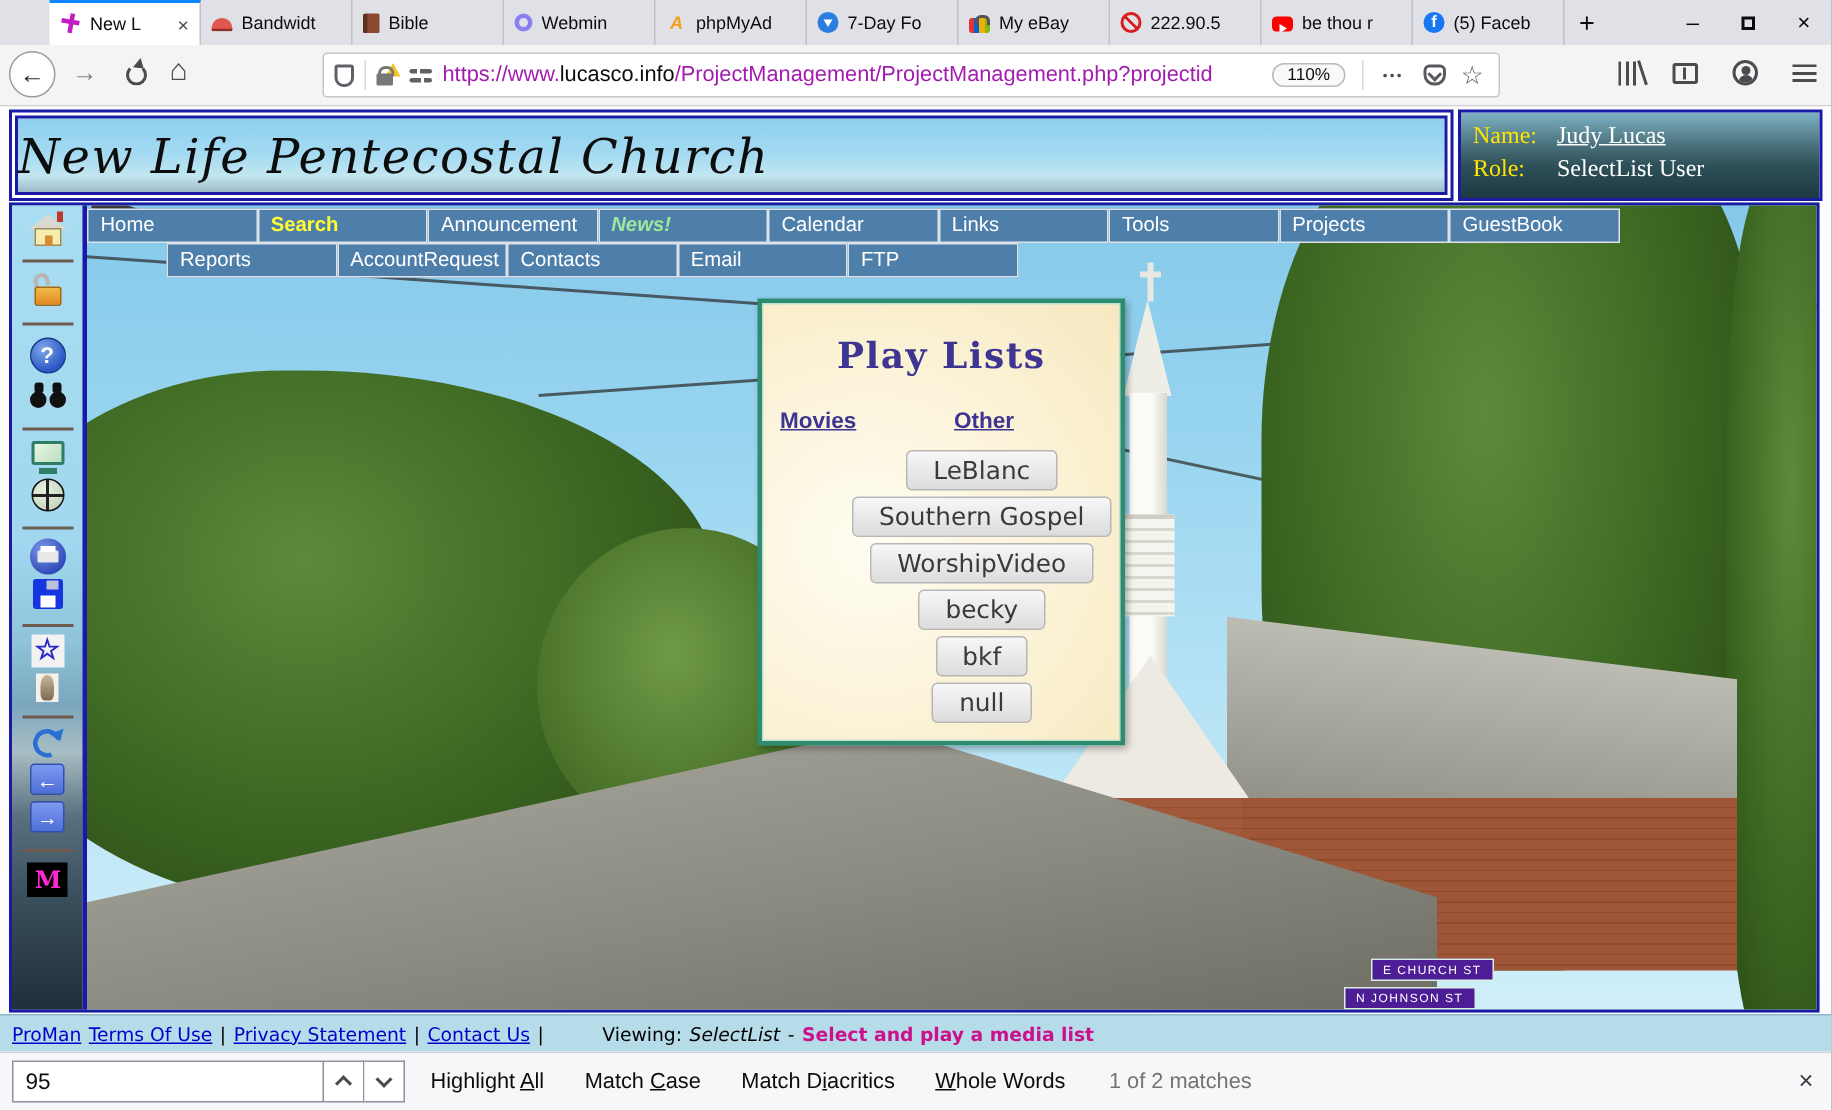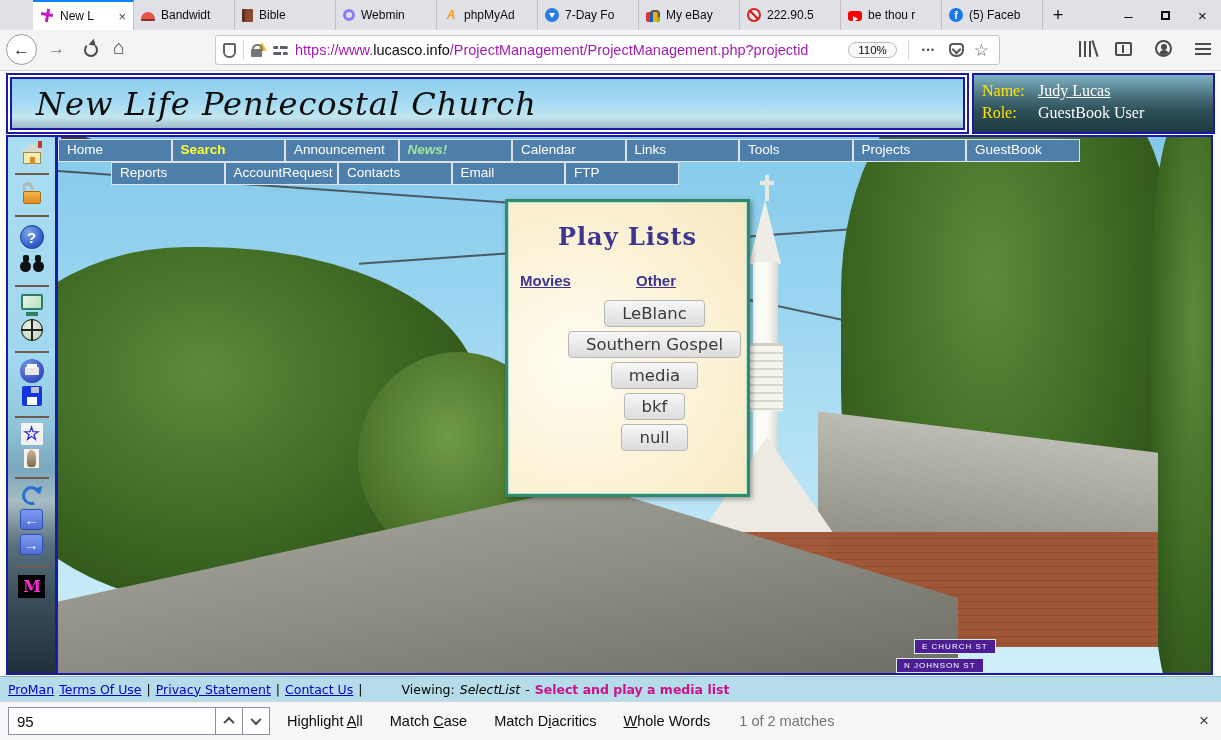--- a/index.html
+++ b/index.html
@@ -100,21 +100,21 @@
   .menu-icon { width:16px; height:12px;
                background:repeating-linear-gradient(180deg,#4a4a4f 0 2px,transparent 2px 5px); }
 
   
   .page { position:absolute; left:0; top:71px; width:1221px; height:630px; background:#fdfdfd; }
   .site-header { position:absolute; left:6px; top:2px; width:963px; height:61px;
                  border:2px solid #1a1aa6; background:#fff; padding:2px; }
   .site-header-inner { width:100%; height:100%; border:2px solid #1a1aa6; display:flex; align-items:center;
                        background:linear-gradient(180deg,#8ecfee 0%,#a5dbf2 50%,#c2e6f0 78%,#9eb9c9 100%); }
   .site-title { font-family:"DejaVu Serif", serif; font-style:italic; font-size:32px; color:#0d0d0d;
-                padding-left:24px; letter-spacing:1px; white-space:nowrap; }
+                letter-spacing:1px; white-space:nowrap; }
   .user-box { position:absolute; left:972px; top:2px; width:243px; height:61px; border:2px solid #1a1aa6;
               background:linear-gradient(180deg,#7fb2c4 0%,#4a717d 38%,#2e5058 62%,#1d3a42 100%);
               padding:5px 8px; font-family:"Liberation Serif", serif; }
   .user-row { display:flex; font-size:16px; line-height:22px; }
   .user-label { color:#ffe400; width:56px; flex:none; }
   .user-value { color:#fff; }
   .user-value.link { text-decoration:underline; }
 
   .content-frame { position:absolute; left:6px; top:64px; width:1207px; height:540px;
                    border:2px solid #1a1aa6; display:flex; background:#9fd0e8; }
@@ -365,21 +365,21 @@
       </div>
     </div>
 
     <div class="user-box">
       <div class="user-row">
         <span class="user-label">Name:</span>
         <span class="user-value link">Judy Lucas</span>
       </div>
       <div class="user-row">
         <span class="user-label">Role:</span>
-        <span class="user-value">GuestBook User</span>
+        <span class="user-value">SelectList User</span>
       </div>
     </div>
 
     <div class="content-frame">
 
       <div class="side-rail">
         <div class="rail-icon ri-home">
           <span class="roof"></span>
           <span class="chimney"></span>
           <span class="body"></span>
@@ -457,21 +457,22 @@
           <div class="nav-cell">FTP</div>
         </div>
 
         <div class="playpanel">
           <div class="pl-title">Play Lists</div>
           <span class="pl-link pl-movies">Movies</span>
           <span class="pl-link pl-other">Other</span>
           <div class="pl-buttons">
             <button class="pl-btn">LeBlanc</button>
             <button class="pl-btn">Southern Gospel</button>
-            <button class="pl-btn">media</button>
+            <button class="pl-btn">WorshipVideo</button>
+            <button class="pl-btn">becky</button>
             <button class="pl-btn">bkf</button>
             <button class="pl-btn">null</button>
           </div>
         </div>
       </div>
     </div>
 
     <div class="footer">
       <span class="flink">ProMan</span>
       <span class="flink">Terms Of Use</span>

